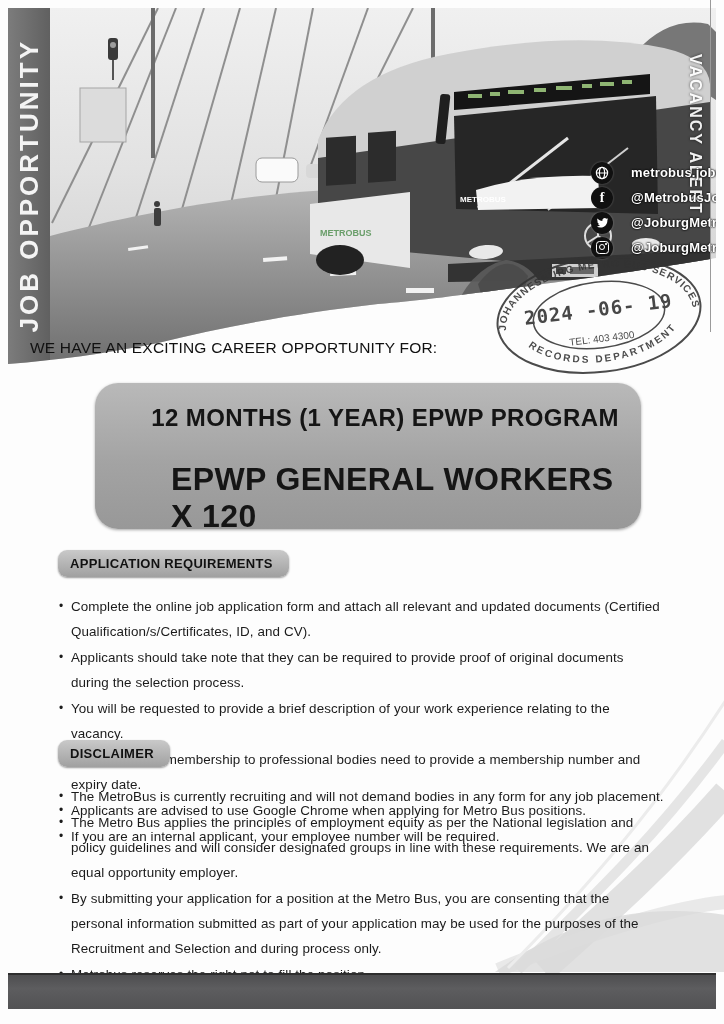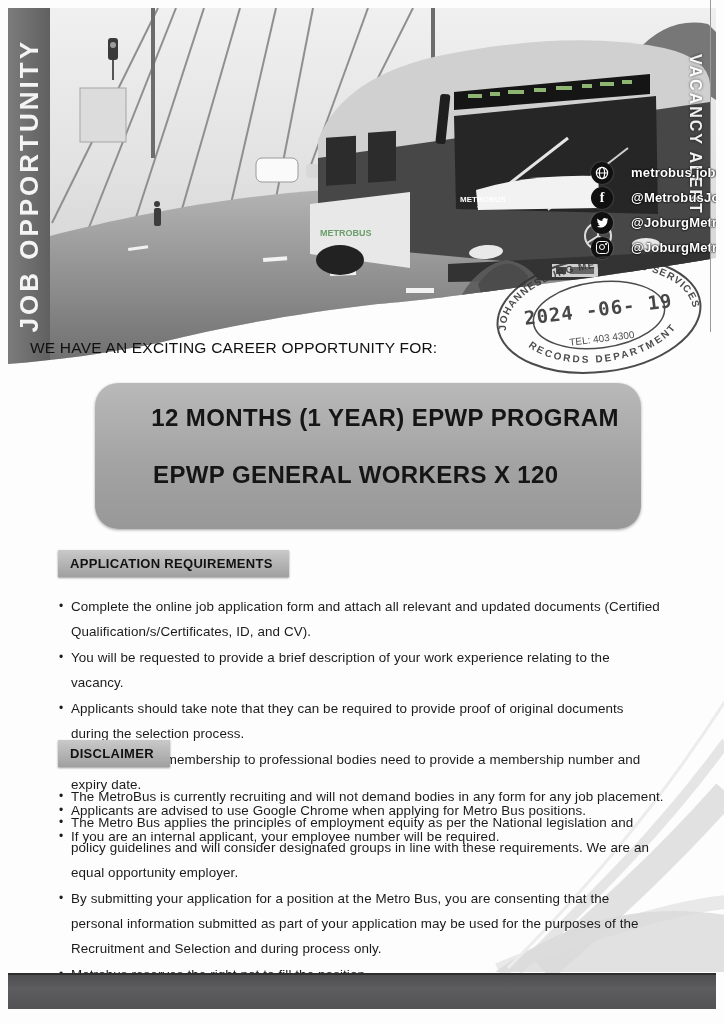--- a/index.html
+++ b/index.html
@@ -67,30 +67,30 @@
   .headline-box{
     position:absolute;left:95px;top:383px;width:546px;height:146px;z-index:5;
     background:linear-gradient(180deg,#b9b9b9,#a3a3a3 55%,#989898);
     border-radius:23px;box-shadow:0 1px 3px rgba(0,0,0,.35);
   }
   .headline-1{
     margin-top:21px;text-align:center;padding-left:34px;
     font-size:24px;font-weight:bold;color:#151515;letter-spacing:.4px;
   }
   .headline-2{
-    margin-top:29px;padding-left:58px;
-    font-size:24px;font-weight:bold;color:#151515;letter-spacing:.4px;
+    margin-top:29px;padding-left:76px;
+    font-size:32px;font-weight:bold;color:#151515;letter-spacing:.4px;
   }
   
   .section{position:absolute;left:58px;z-index:5;width:614px;}
   #section-ar{top:550px;}
   #section-disc{top:740px;}
   .section-header{
     display:inline-block;background:linear-gradient(180deg,#c9c9c9,#a0a0a0);
-    border-radius:0;padding:6px 16px 6px 12px;
+    border-radius:9px;padding:6px 16px 6px 12px;
     font-size:13px;font-weight:bold;color:#111;letter-spacing:.3px;
     box-shadow:0 1px 2px rgba(0,0,0,.4);
   }
   .bullets{list-style:none;margin:17px 0 0 0;padding:0;width:606px;}
   .bullets li{
     position:relative;padding-left:13px;margin-bottom:1px;
     font-size:13.4px;line-height:25px;color:#1b1b1b;letter-spacing:.1px;
   }
   .bullets li::before{content:"•";position:absolute;left:1px;top:0;font-size:12px;}
   
@@ -296,22 +296,22 @@
 
   <div class="headline-box">
     <div class="headline-1">12 MONTHS (1 YEAR) EPWP PROGRAM</div>
     <div class="headline-2">EPWP GENERAL WORKERS X 120</div>
   </div>
 
   <div class="section" id="section-ar">
     <div class="section-header">APPLICATION REQUIREMENTS</div>
     <ul class="bullets">
       <li>Complete the online job application form and attach all relevant and updated documents (Certified Qualification/s/Certificates, ID, and CV).</li>
+      <li>Applicants should take note that they can be required to provide proof of original documents during the selection process.</li>
       <li>You will be requested to provide a brief description of your work experience relating to the vacancy.</li>
-      <li>Applicants should take note that they can be required to provide proof of original documents during the selection process.</li>
       <li>Applicants with membership to professional bodies need to provide a membership number and expiry date.</li>
       <li>Applicants are advised to use Google Chrome when applying for Metro Bus positions.</li>
       <li>If you are an internal applicant, your employee number will be required.</li>
     </ul>
   </div>
 
   <div class="section" id="section-disc">
     <div class="section-header">DISCLAIMER</div>
     <ul class="bullets">
       <li>The MetroBus is currently recruiting and will not demand bodies in any form for any job placement.</li>

